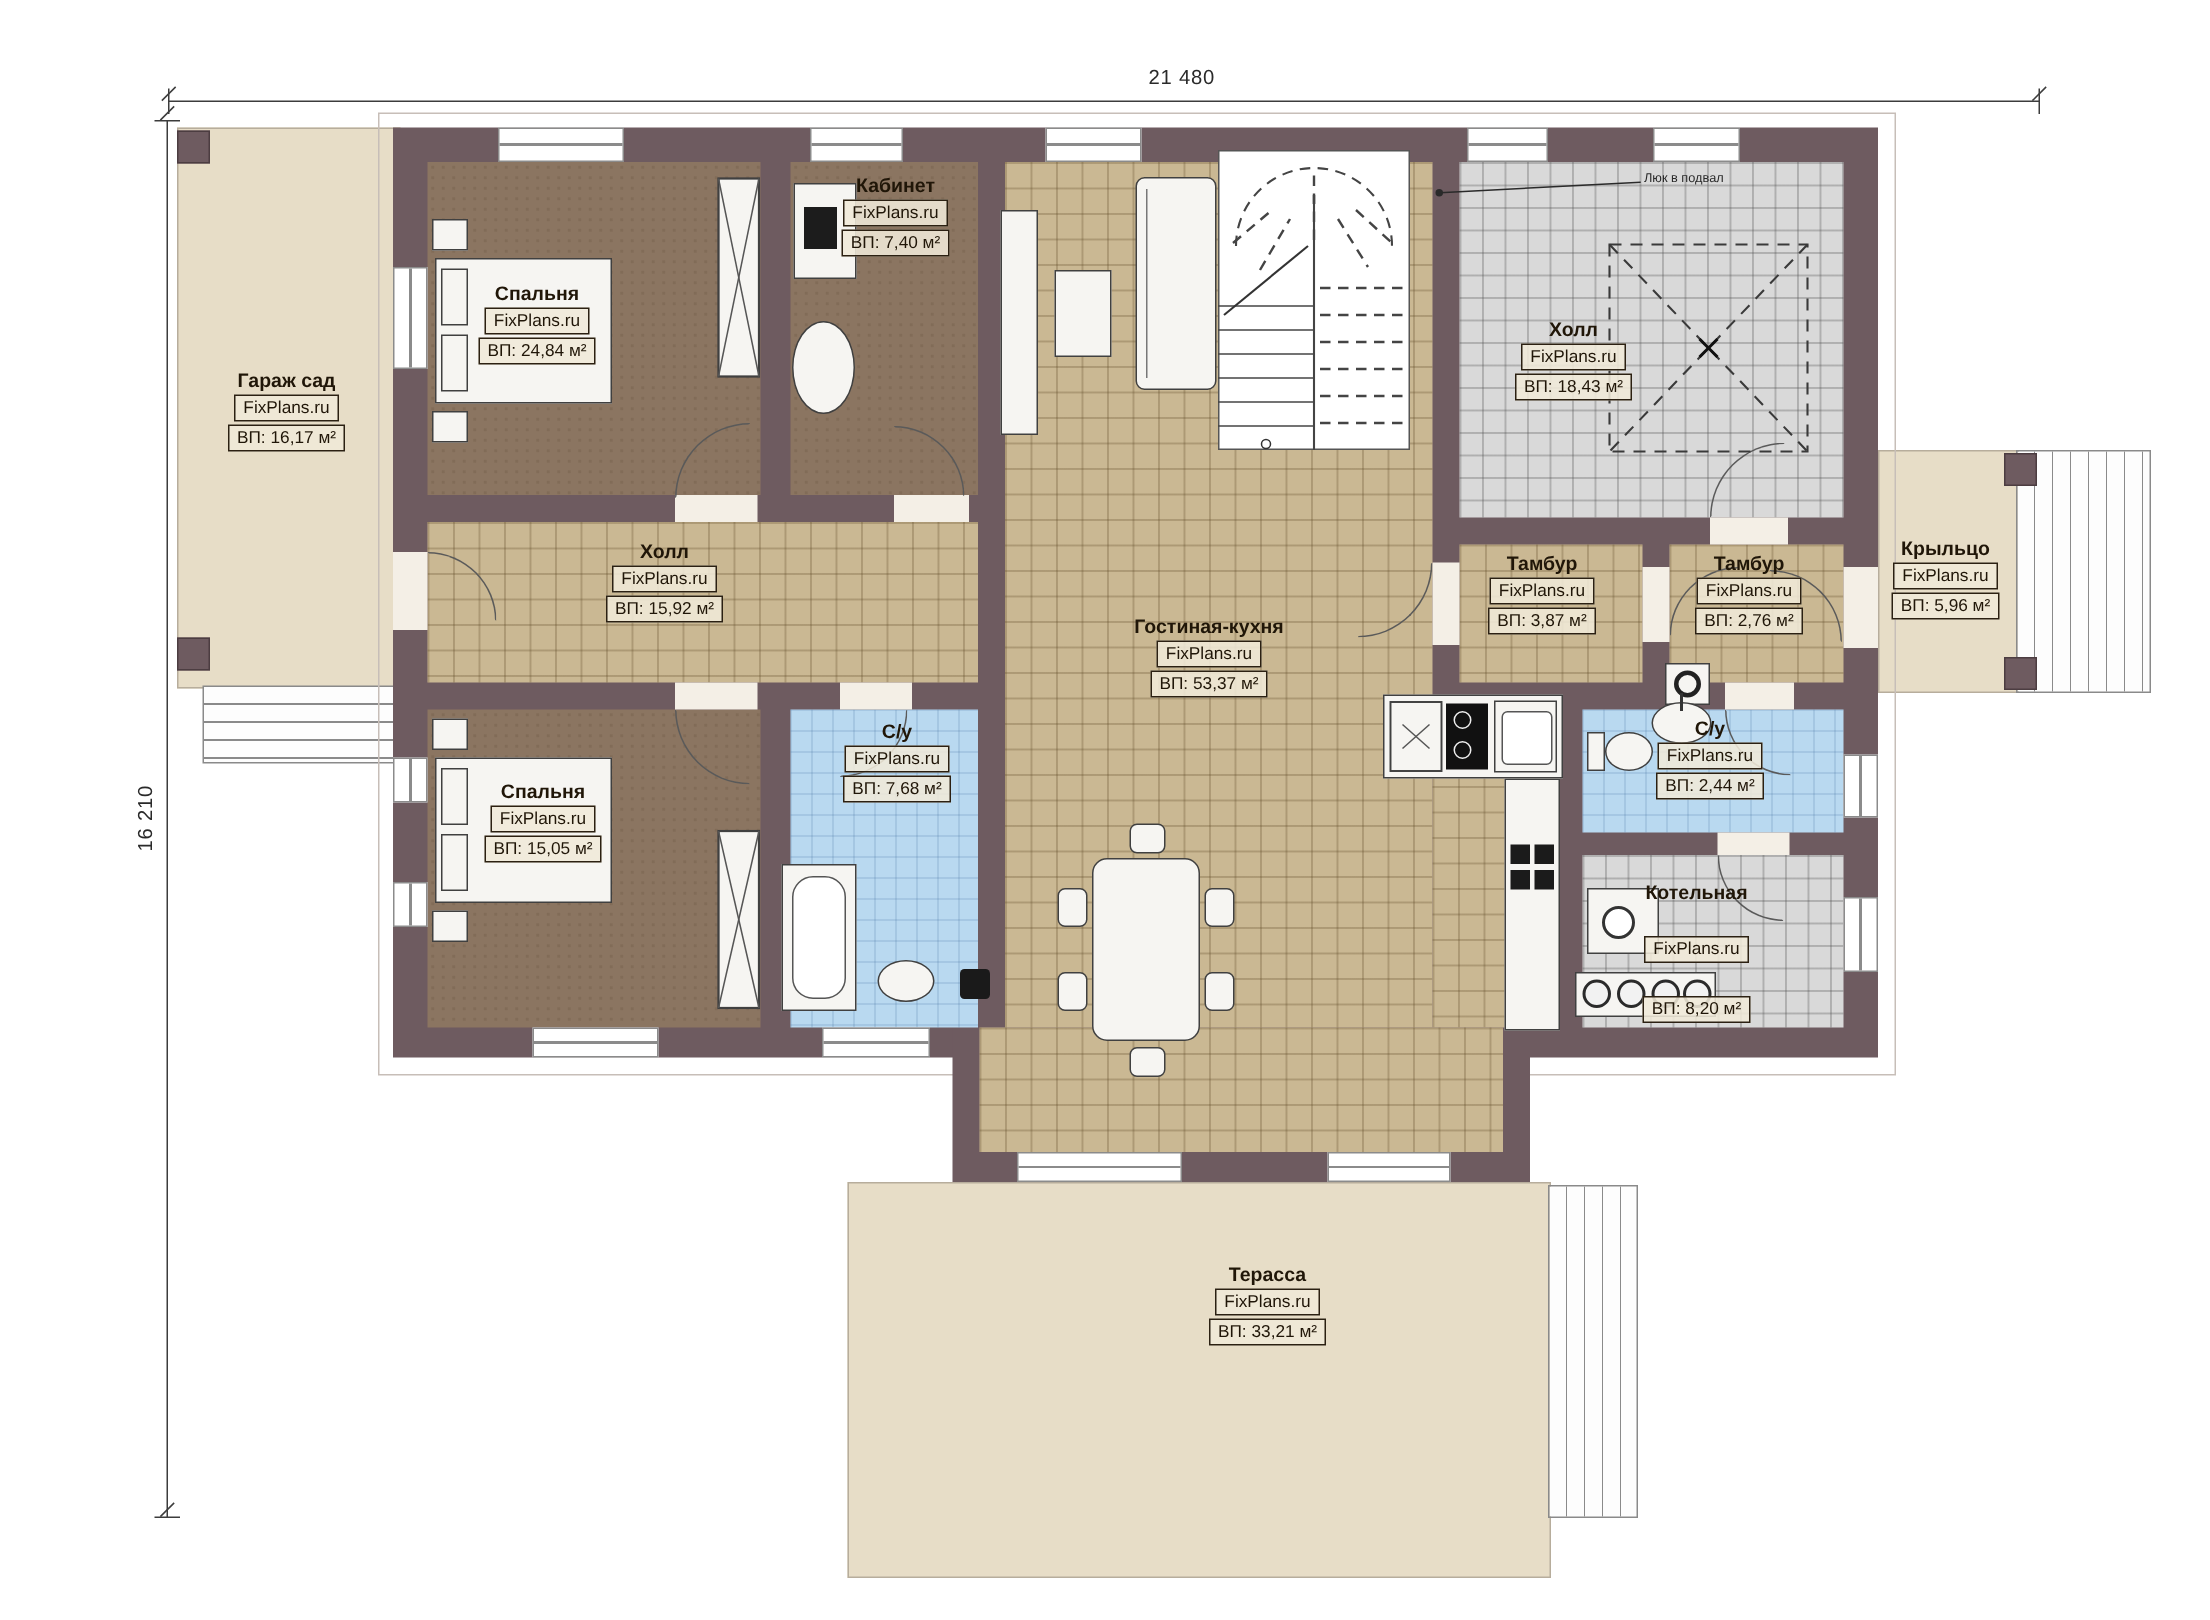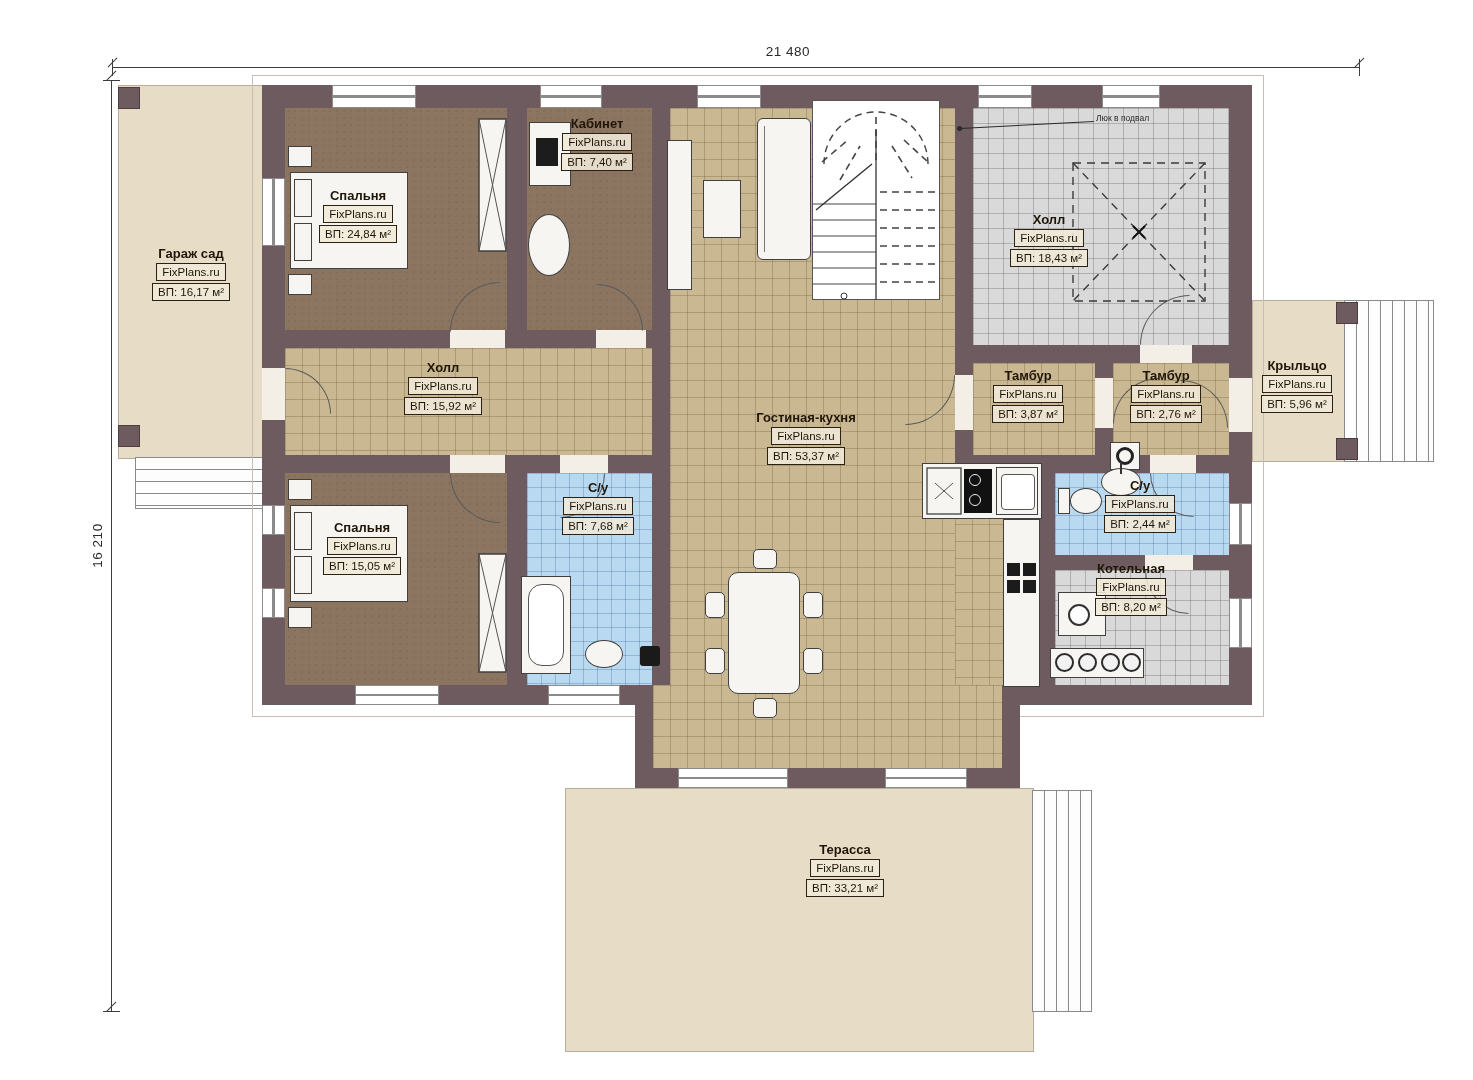--- a/index.html
+++ b/index.html
@@ -306,21 +306,21 @@
     <div class="rl-box">FixPlans.ru</div>
     <div class="rl-box">ВП: 5,96 м²</div>
   </div>
 
   <div class="room-label" style="left:1074px;top:478px;">
     <div class="rl-name">С/у</div>
     <div class="rl-box">FixPlans.ru</div>
     <div class="rl-box">ВП: 2,44 м²</div>
   </div>
 
-  <div class="room-label" style="left:1065px;top:561px;">
+  <div class="room-label" style="left:1065px;top:587px;gap:20px;">
     <div class="rl-name">Котельная</div>
     <div class="rl-box">FixPlans.ru</div>
     <div class="rl-box">ВП: 8,20 м²</div>
   </div>
 
   <div class="room-label" style="left:779px;top:842px;">
     <div class="rl-name">Терасса</div>
     <div class="rl-box">FixPlans.ru</div>
     <div class="rl-box">ВП: 33,21 м²</div>
   </div>

